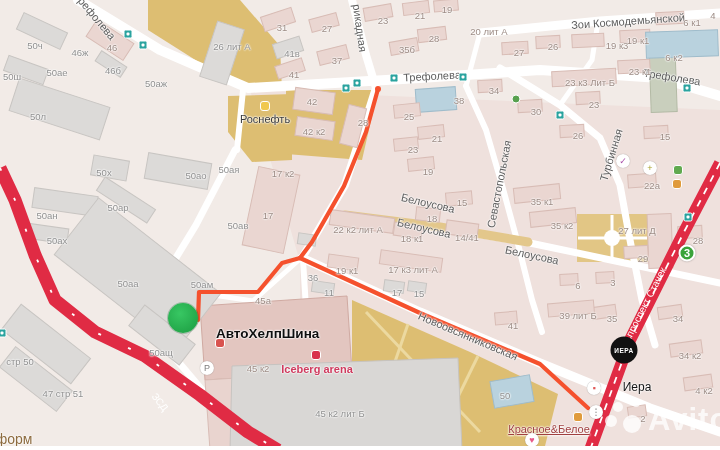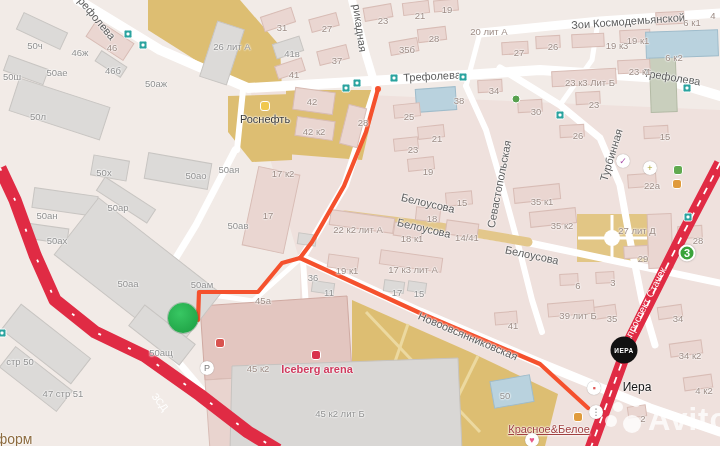--- a/index.html
+++ b/index.html
@@ -309,20 +309,21 @@
       <div class="icon icon-round" style="left: 532px; top: 440px; color: rgb(232, 91, 138);">♥</div>
       <div class="icon icon-round" style="left: 594px; top: 388px; color: rgb(224, 86, 86);">▪</div>
       <div class="icon icon-round" style="left: 596px; top: 412px; color: rgb(85, 85, 85);">⋮</div>
       <div class="icon icon-sq" style="left: 220px; top: 343px; background: rgb(217, 83, 79);"></div>
       <div class="icon icon-sq" style="left: 316px; top: 355px; background: rgb(217, 48, 77);"></div>
     </div>
 
   <div class="icon icon-iera" id="iera" style="left: 624px; top: 350px;">ИЕРА</div>
   <div class="icon icon-badge" id="badge3" style="left: 687px; top: 253px;">3</div>
   <div class="icon icon-marker" id="marker" style="left: 183px; top: 318px;"></div>
+  <div class="lbl dest" id="dest-label" style="left: 216px; top: 333px;">АвтоХелпШина</div>
 
   <div id="wm">
     <span class="wm wm-text" id="wm-text" style="position: absolute; left: 648px; top: 402px;">Avito</span>
   <div class="wm wm-dot" style="left: 613px; top: 402px; width: 10px; height: 10px;"></div>
       <div class="wm wm-dot" style="left: 632px; top: 399px; width: 8px; height: 8px;"></div>
       <div class="wm wm-dot" style="left: 605px; top: 415px; width: 12px; height: 12px;"></div>
       <div class="wm wm-dot" style="left: 623px; top: 415px; width: 18px; height: 18px;"></div>
     </div>
   <div class="strip" style="top:446px;height:4px;"></div>
 </div>

